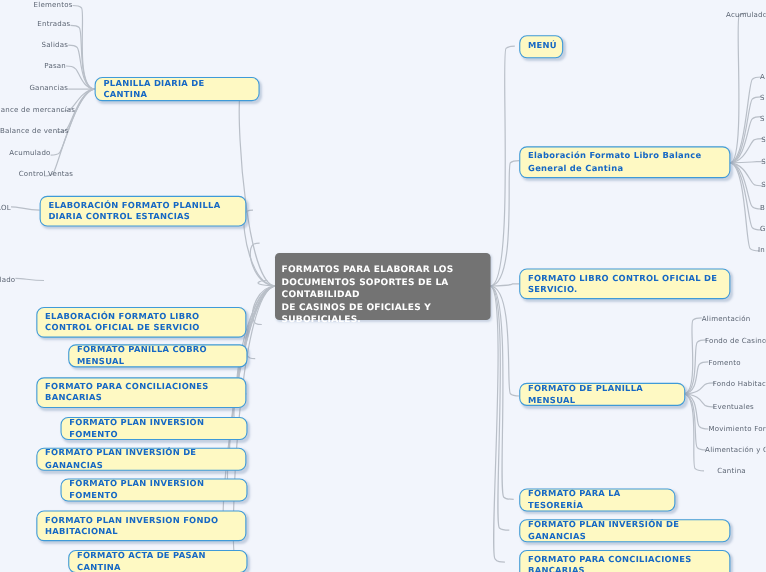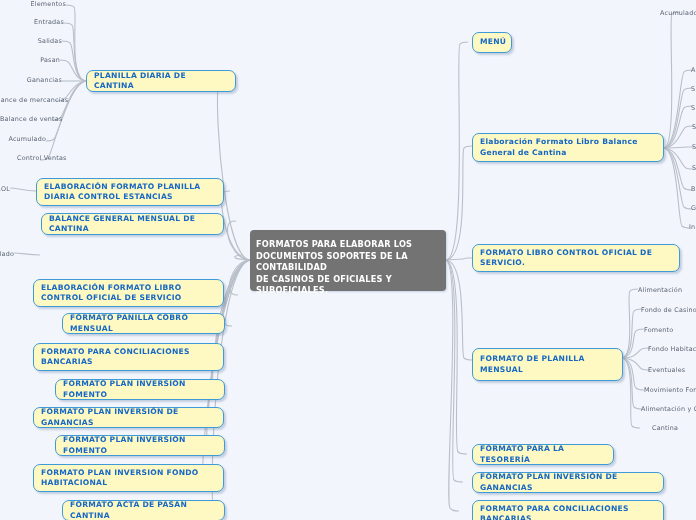--- a/index.html
+++ b/index.html
@@ -132,21 +132,20 @@
     </g>
   </svg>
 
   <div class="node center" style="left:250px; top:230px; width:196px; height:61px;">FORMATOS PARA ELABORAR LOS DOCUMENTOS SOPORTES DE LA CONTABILIDAD
 DE CASINOS DE OFICIALES Y SUBOFICIALES.</div>
 
   <div class="node" style="left:86px; top:70px; width:150px; height:22px;">PLANILLA DIARIA DE CANTINA</div>
 
   <div class="node" style="left:36px; top:178px; width:188px; height:28px;">ELABORACIÓN FORMATO PLANILLA DIARIA CONTROL ESTANCIAS</div>
 
-  <div class="node" style="left:41px; top:213px; width:183px; height:22px;">BALANCE GENERAL MENSUAL DE CANTINA</div>
 
 
   <div class="node" style="left:33px; top:279px; width:191px; height:28px;">ELABORACIÓN FORMATO LIBRO CONTROL OFICIAL DE SERVICIO</div>
 
   <div class="node" style="left:62px; top:313px; width:163px; height:21px;">FORMATO PANILLA COBRO MENSUAL</div>
 
   <div class="node" style="left:33px; top:343px; width:191px; height:28px;">FORMATO PARA CONCILIACIONES BANCARIAS</div>
 
   <div class="node" style="left:55px; top:379px; width:170px; height:21px;">FORMATO PLAN INVERSION FOMENTO</div>
 
@@ -155,23 +154,23 @@
   <div class="node" style="left:55px; top:435px; width:170px; height:21px;">FORMATO PLAN INVERSION FOMENTO</div>
 
   <div class="node" style="left:62px; top:500px; width:163px; height:21px;">FORMATO ACTA DE PASAN CANTINA</div>
 
   <div class="node" style="left:33px; top:464px; width:191px; height:28px;">FORMATO PLAN INVERSION FONDO HABITACIONAL</div>
 
   <div class="node" style="left:472px; top:32px; width:40px; height:21px;">MENÚ</div>
 
   <div class="node" style="left:472px; top:133px; width:192px; height:29px;">Elaboración Formato Libro Balance General de Cantina</div>
 
-  <div class="node" style="left:472px; top:244px; width:208px; height:28px;">FORMATO LIBRO CONTROL OFICIAL DE SERVICIO.</div>
-
-  <div class="node" style="left:472px; top:348px; width:151px; height:33px;">FORMATO DE PLANILLA MENSUAL</div>
+  <div class="node" style="left:472px; top:244px; width:192px; height:28px;">FORMATO LIBRO CONTROL OFICIAL DE SERVICIO.</div>
+
+  <div class="node" style="left:472px; top:348px; width:151px; height:21px;">FORMATO DE PLANILLA MENSUAL</div>
 
   <div class="node" style="left:472px; top:444px; width:142px; height:21px;">FORMATO PARA LA TESORERÍA</div>
 
   <div class="node" style="left:472px; top:472px; width:192px; height:21px;">FORMATO PLAN INVERSIÓN DE GANANCIAS</div>
 
   <div class="node" style="left:472px; top:500px; width:192px; height:28px;">FORMATO PARA CONCILIACIONES BANCARIAS</div>
 
   <div class="leaf left" style="left:0px; top:0px; width:66px;">Elementos</div>
   <div class="leaf left" style="left:0px; top:18px; width:64px;">Entradas</div>
   <div class="leaf left" style="left:0px; top:37px; width:62px;">Salidas</div>

